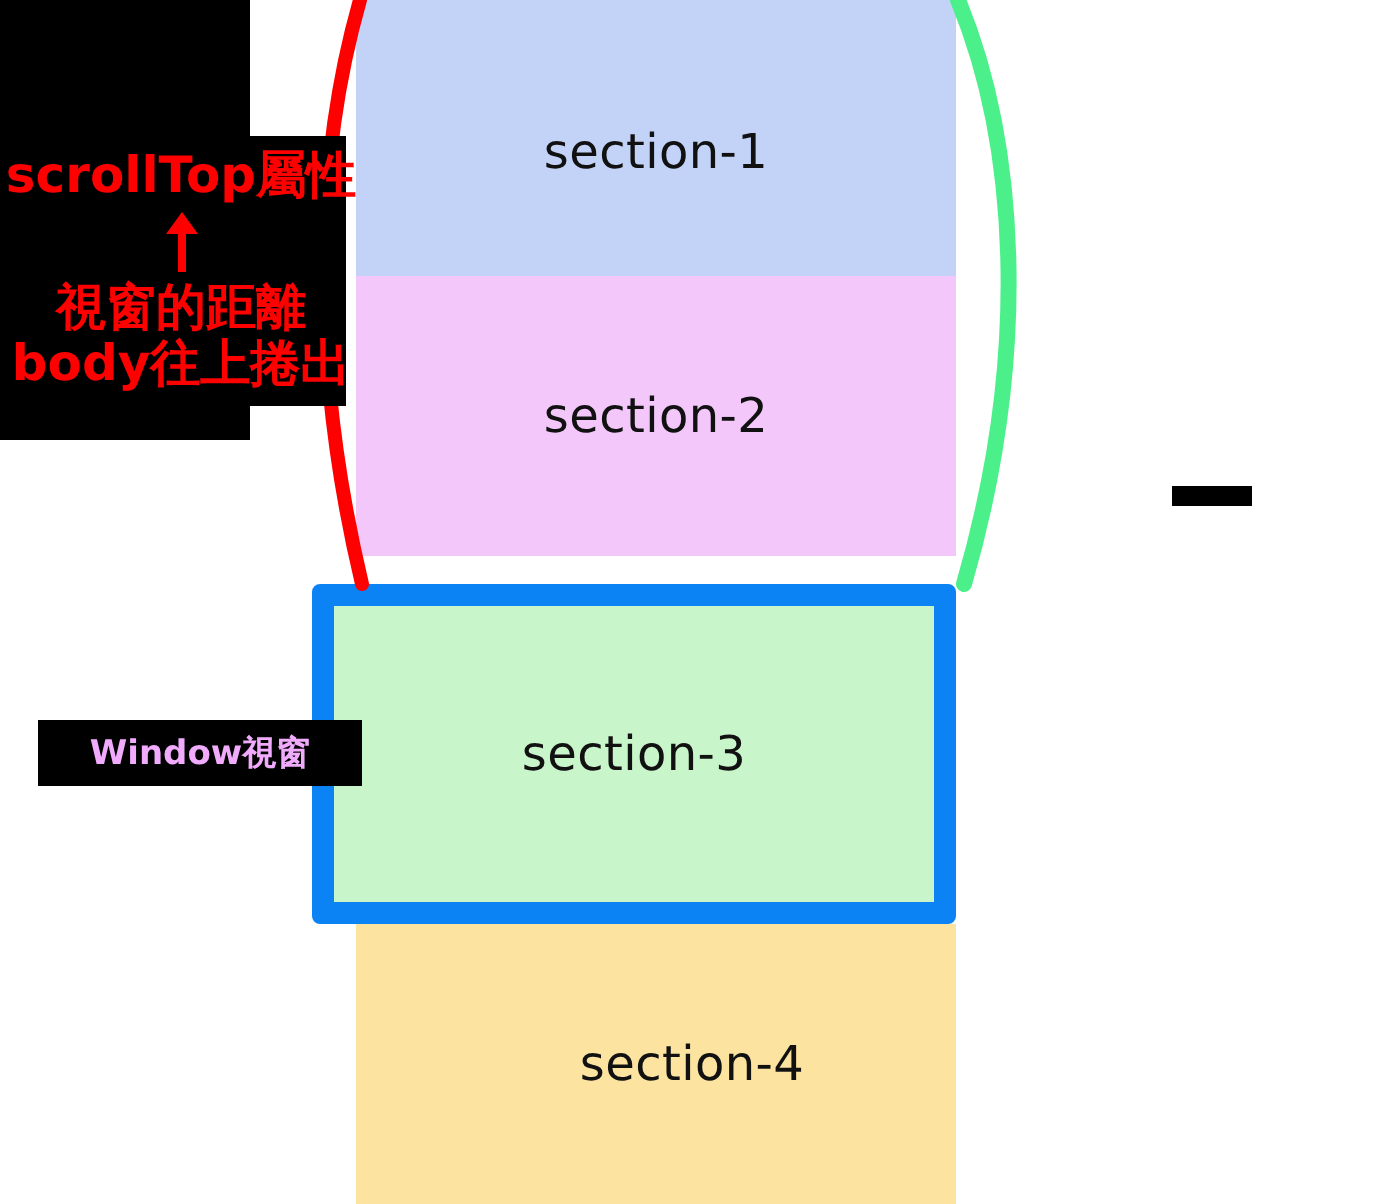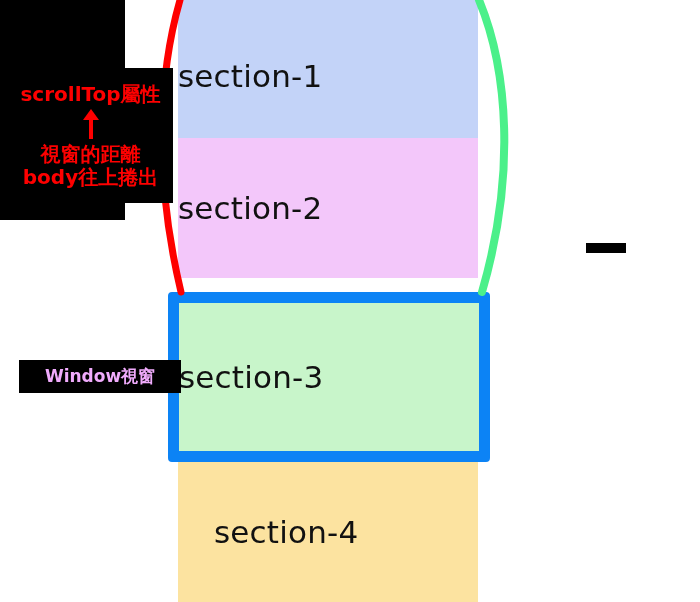--- a/index.html
+++ b/index.html
@@ -18,33 +18,34 @@
     background: #ffffff;
   }
 
   
   .section {
     position: absolute;
     left: 178px;
     width: 300px;
     display: flex;
     align-items: center;
+    justify-content: center;
     color: #111111;
-    font-size: 31px;
+    font-size: 24px;
     font-weight: 400;
     letter-spacing: 0.2px;
     font-family: "DejaVu Sans", sans-serif;
     box-sizing: border-box;
   }
   #section-1 { top: 0px;   height: 152px; background: #c3d3f8; }
   #section-2 { top: 138px; height: 140px; background: #f3c7fa; }
   #section-3 {
     top: 292px;
     height: 170px;
-    left: 168px;
+    left: 156px;
     width: 322px;
     background: #c8f5ca;
     border: 11px solid #0c83f5;
     border-radius: 4px;
   }
   #section-4 { top: 462px; height: 140px; background: #fce3a0; padding-left: 36px; }
 
   
   #curves {
     position: absolute;
@@ -65,21 +66,21 @@
     justify-content: center;
   }
   #scrolltop-callout {
     left: 8px;
     top: 68px;
     width: 165px;
     height: 135px;
     color: #fe0000;
     font-family: "DejaVu Sans", sans-serif;
     font-weight: bold;
-    font-size: 20px;
+    font-size: 25px;
     line-height: 1.15;
     padding: 4px 2px;
   }
   #scrolltop-callout .ln {
     white-space: nowrap;
     text-align: center;
   }
   .up-arrow {
     width: 22px;
     height: 30px;

